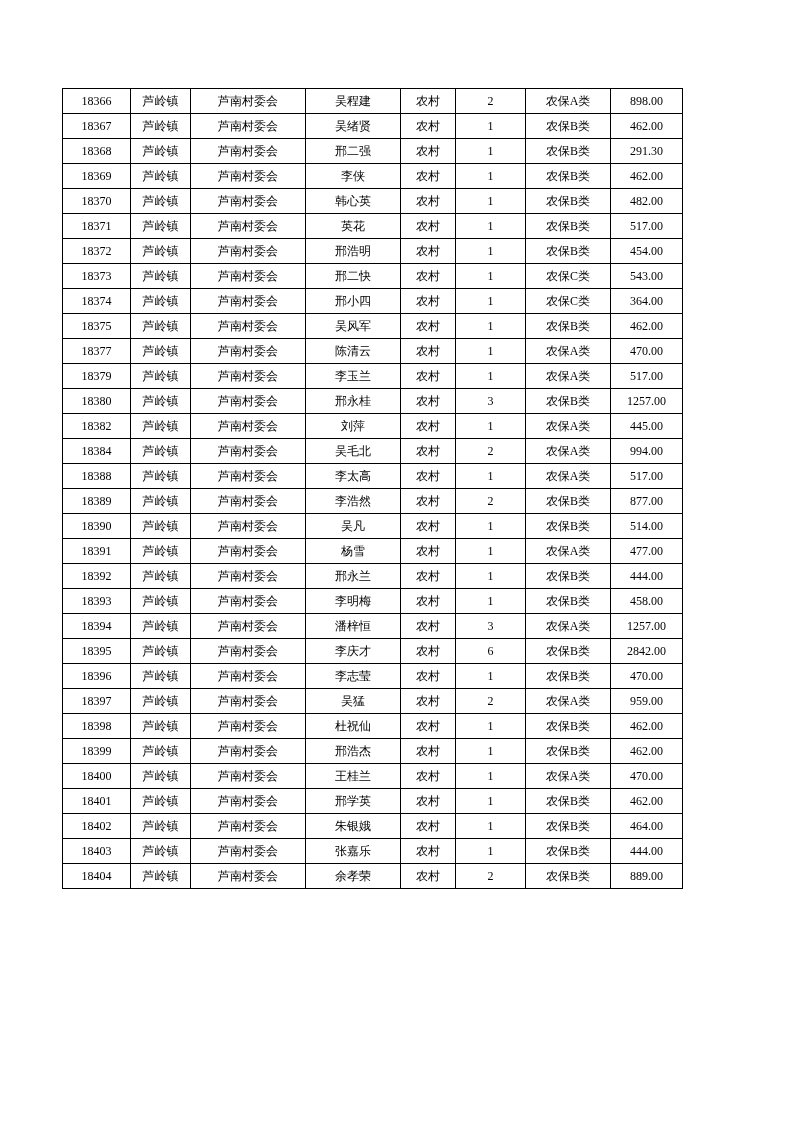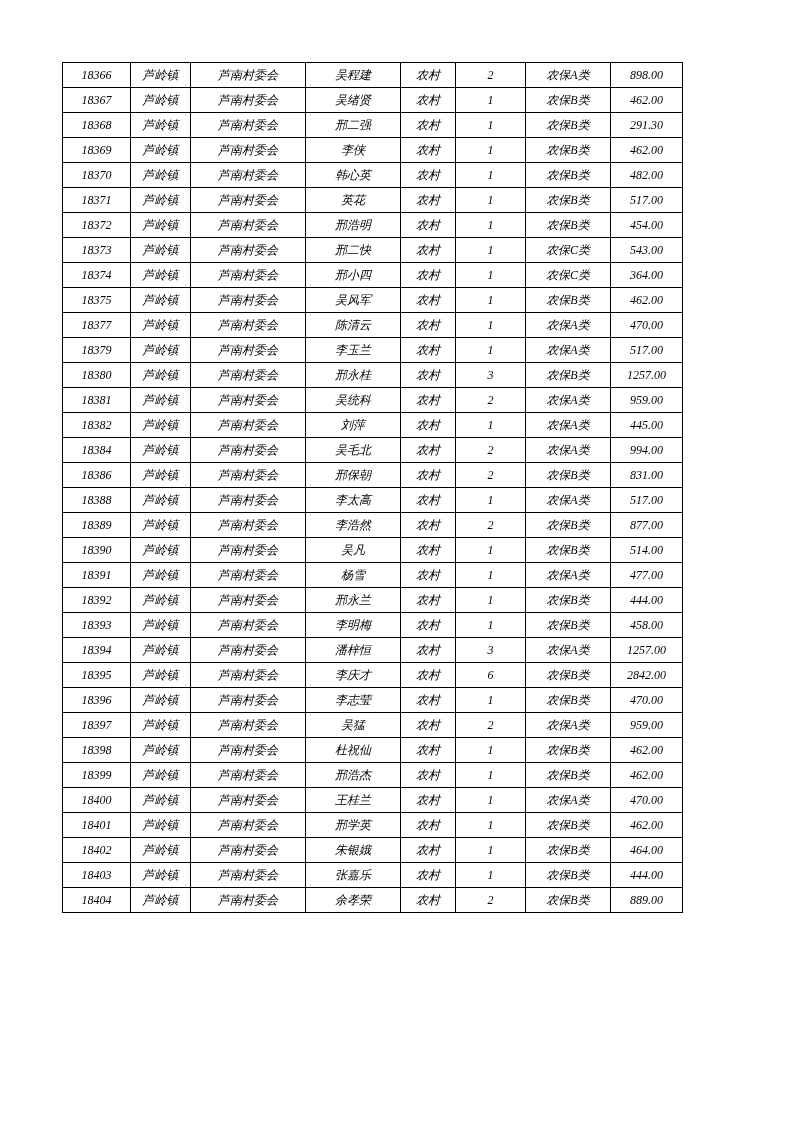--- a/index.html
+++ b/index.html
@@ -13,25 +13,24 @@
   .page {
     position: relative;
     width: 793px;
     height: 1122px;
     background: #ffffff;
     overflow: hidden;
   }
   table.data-table {
     position: absolute;
     left: 62px;
-    top: 62px;
+    top: 88px;
     border-collapse: collapse;
     table-layout: fixed;
     width: 620px;
-    font-style: italic;
   }
   table.data-table td {
     border: 1px solid #000000;
     height: 25px;
     font-size: 12px;
     text-align: center;
     vertical-align: middle;
     white-space: nowrap;
     overflow: hidden;
     padding: 0 2px;
@@ -177,58 +176,38 @@
           <td>18380</td>
           <td>芦岭镇</td>
           <td>芦南村委会</td>
           <td>邢永桂</td>
           <td>农村</td>
           <td>3</td>
           <td>农保B类</td>
           <td>1257.00</td>
         </tr>
         <tr>
-          <td>18381</td>
-          <td>芦岭镇</td>
-          <td>芦南村委会</td>
-          <td>吴统科</td>
-          <td>农村</td>
-          <td>2</td>
-          <td>农保A类</td>
-          <td>959.00</td>
-        </tr>
-        <tr>
           <td>18382</td>
           <td>芦岭镇</td>
           <td>芦南村委会</td>
           <td>刘萍</td>
           <td>农村</td>
           <td>1</td>
           <td>农保A类</td>
           <td>445.00</td>
         </tr>
         <tr>
           <td>18384</td>
           <td>芦岭镇</td>
           <td>芦南村委会</td>
           <td>吴毛北</td>
           <td>农村</td>
           <td>2</td>
           <td>农保A类</td>
           <td>994.00</td>
-        </tr>
-        <tr>
-          <td>18386</td>
-          <td>芦岭镇</td>
-          <td>芦南村委会</td>
-          <td>邢保朝</td>
-          <td>农村</td>
-          <td>2</td>
-          <td>农保B类</td>
-          <td>831.00</td>
         </tr>
         <tr>
           <td>18388</td>
           <td>芦岭镇</td>
           <td>芦南村委会</td>
           <td>李太高</td>
           <td>农村</td>
           <td>1</td>
           <td>农保A类</td>
           <td>517.00</td>

